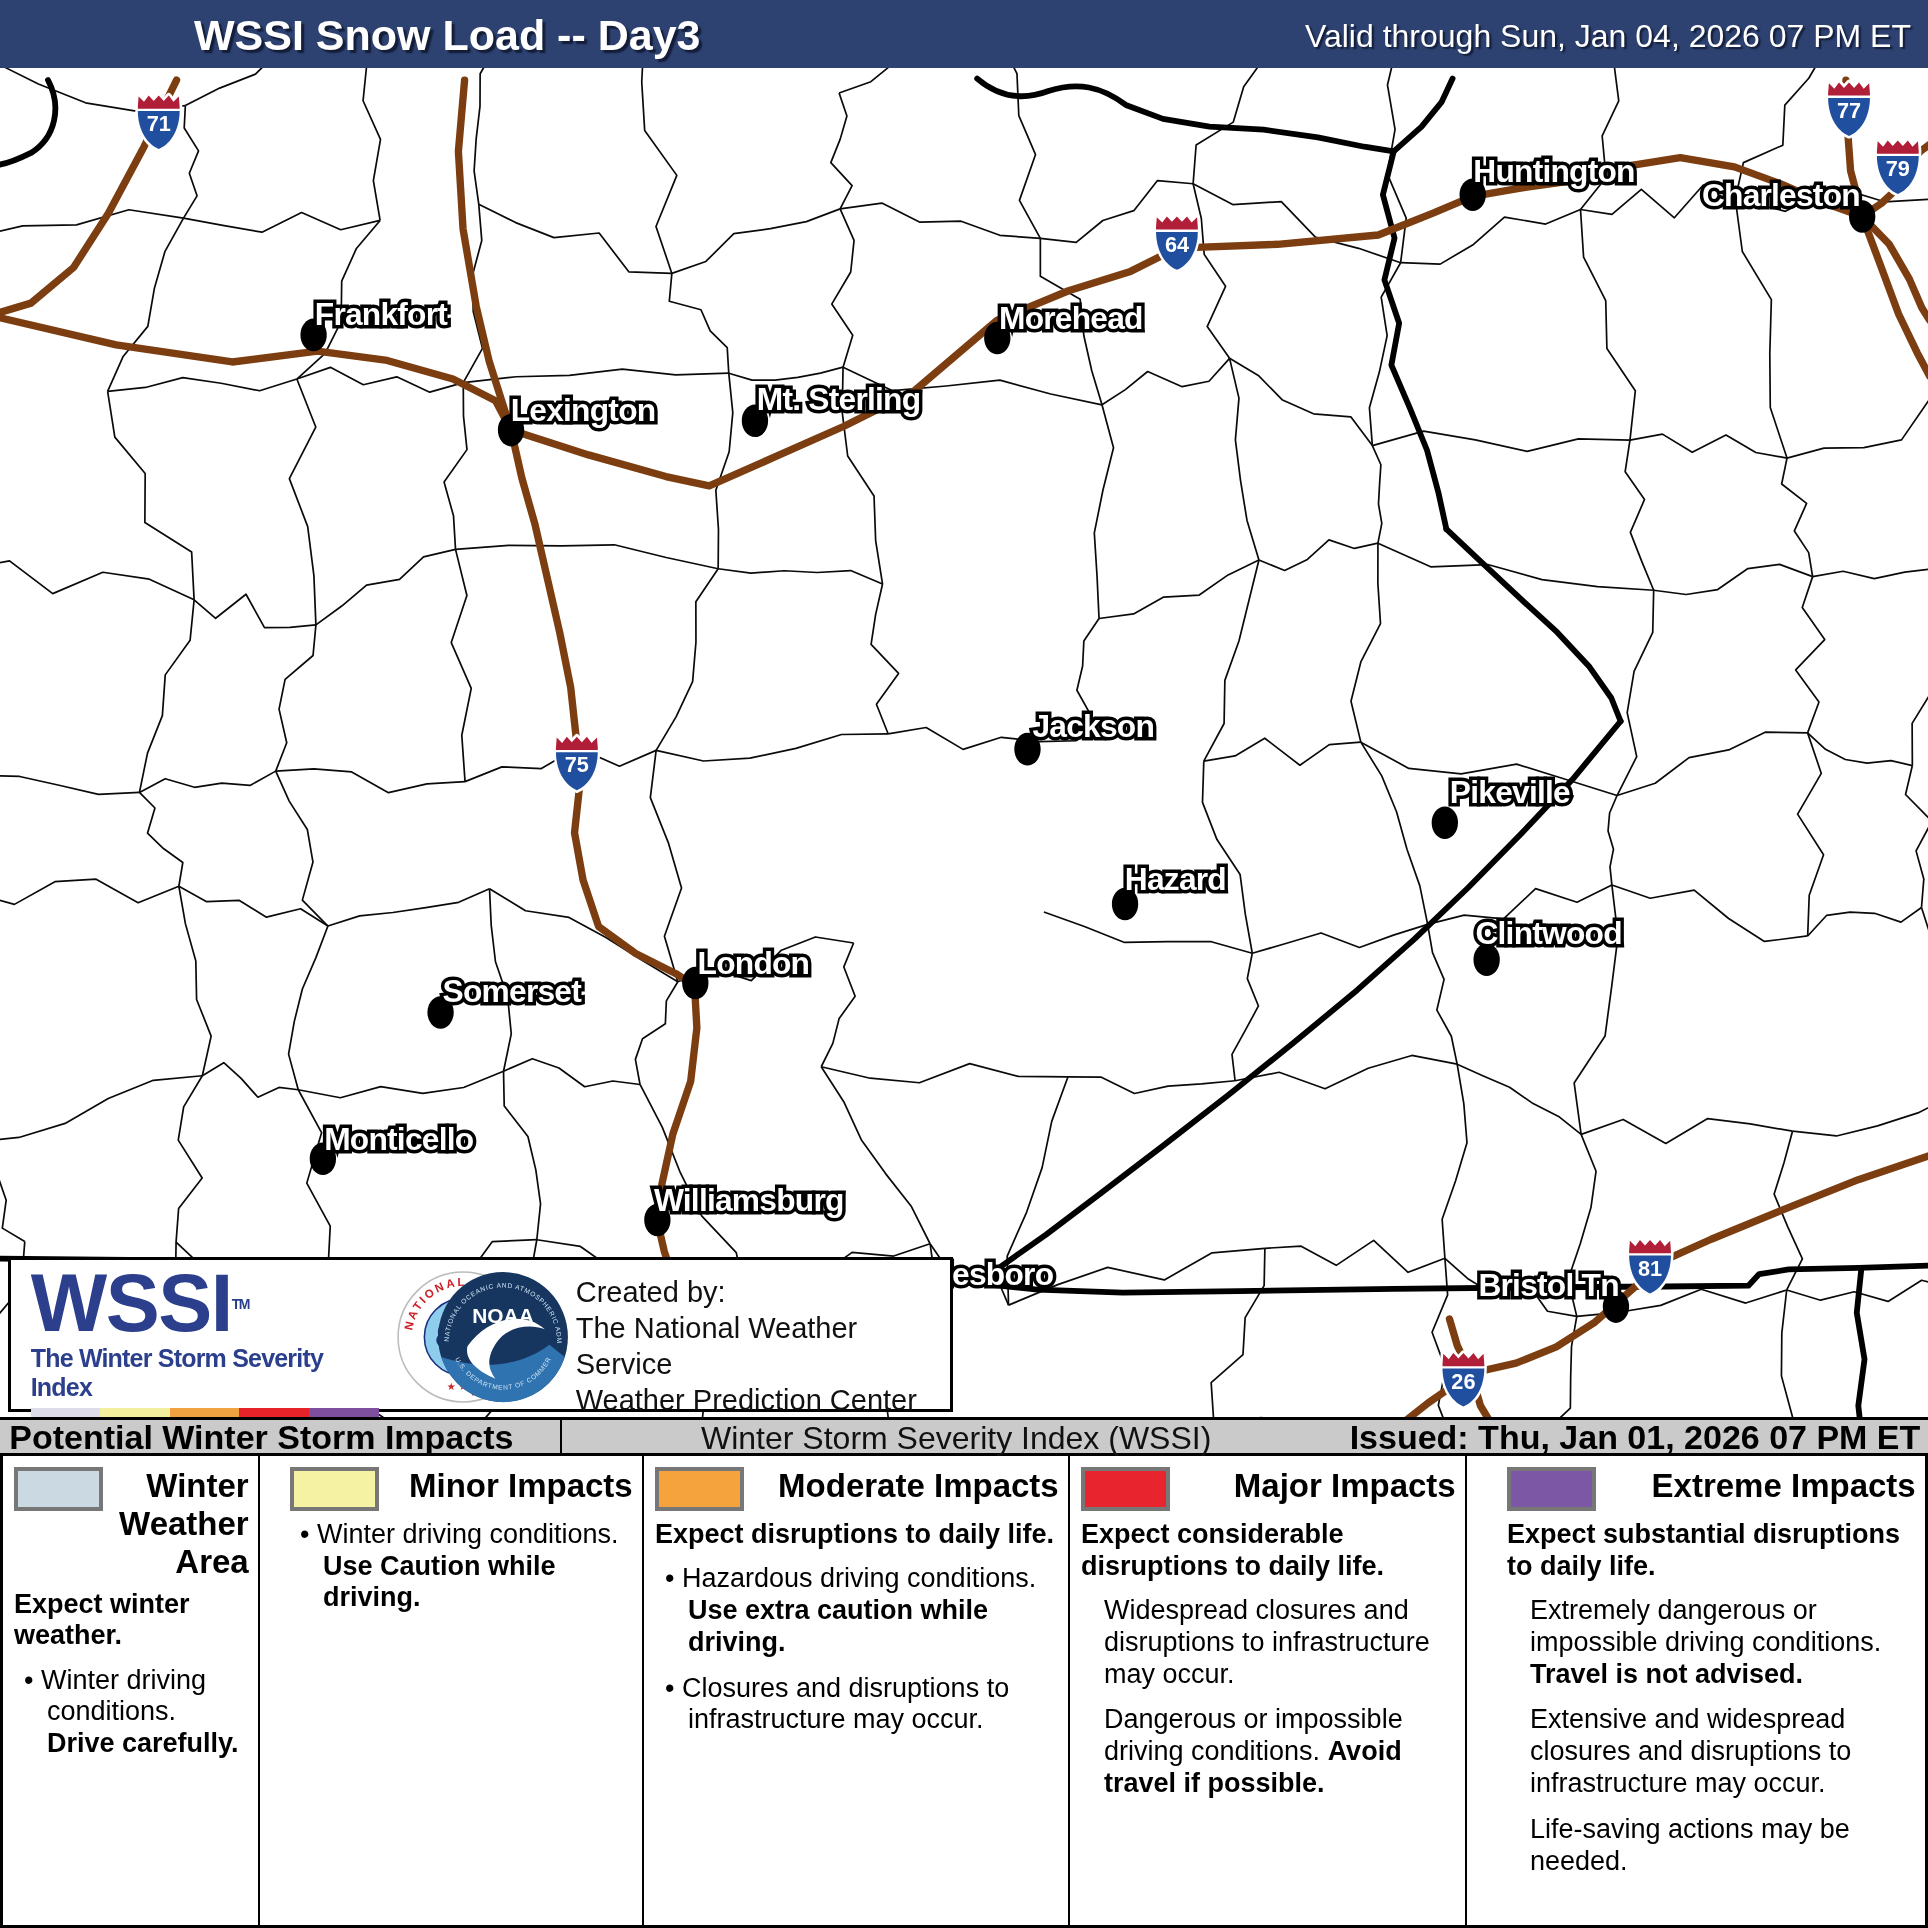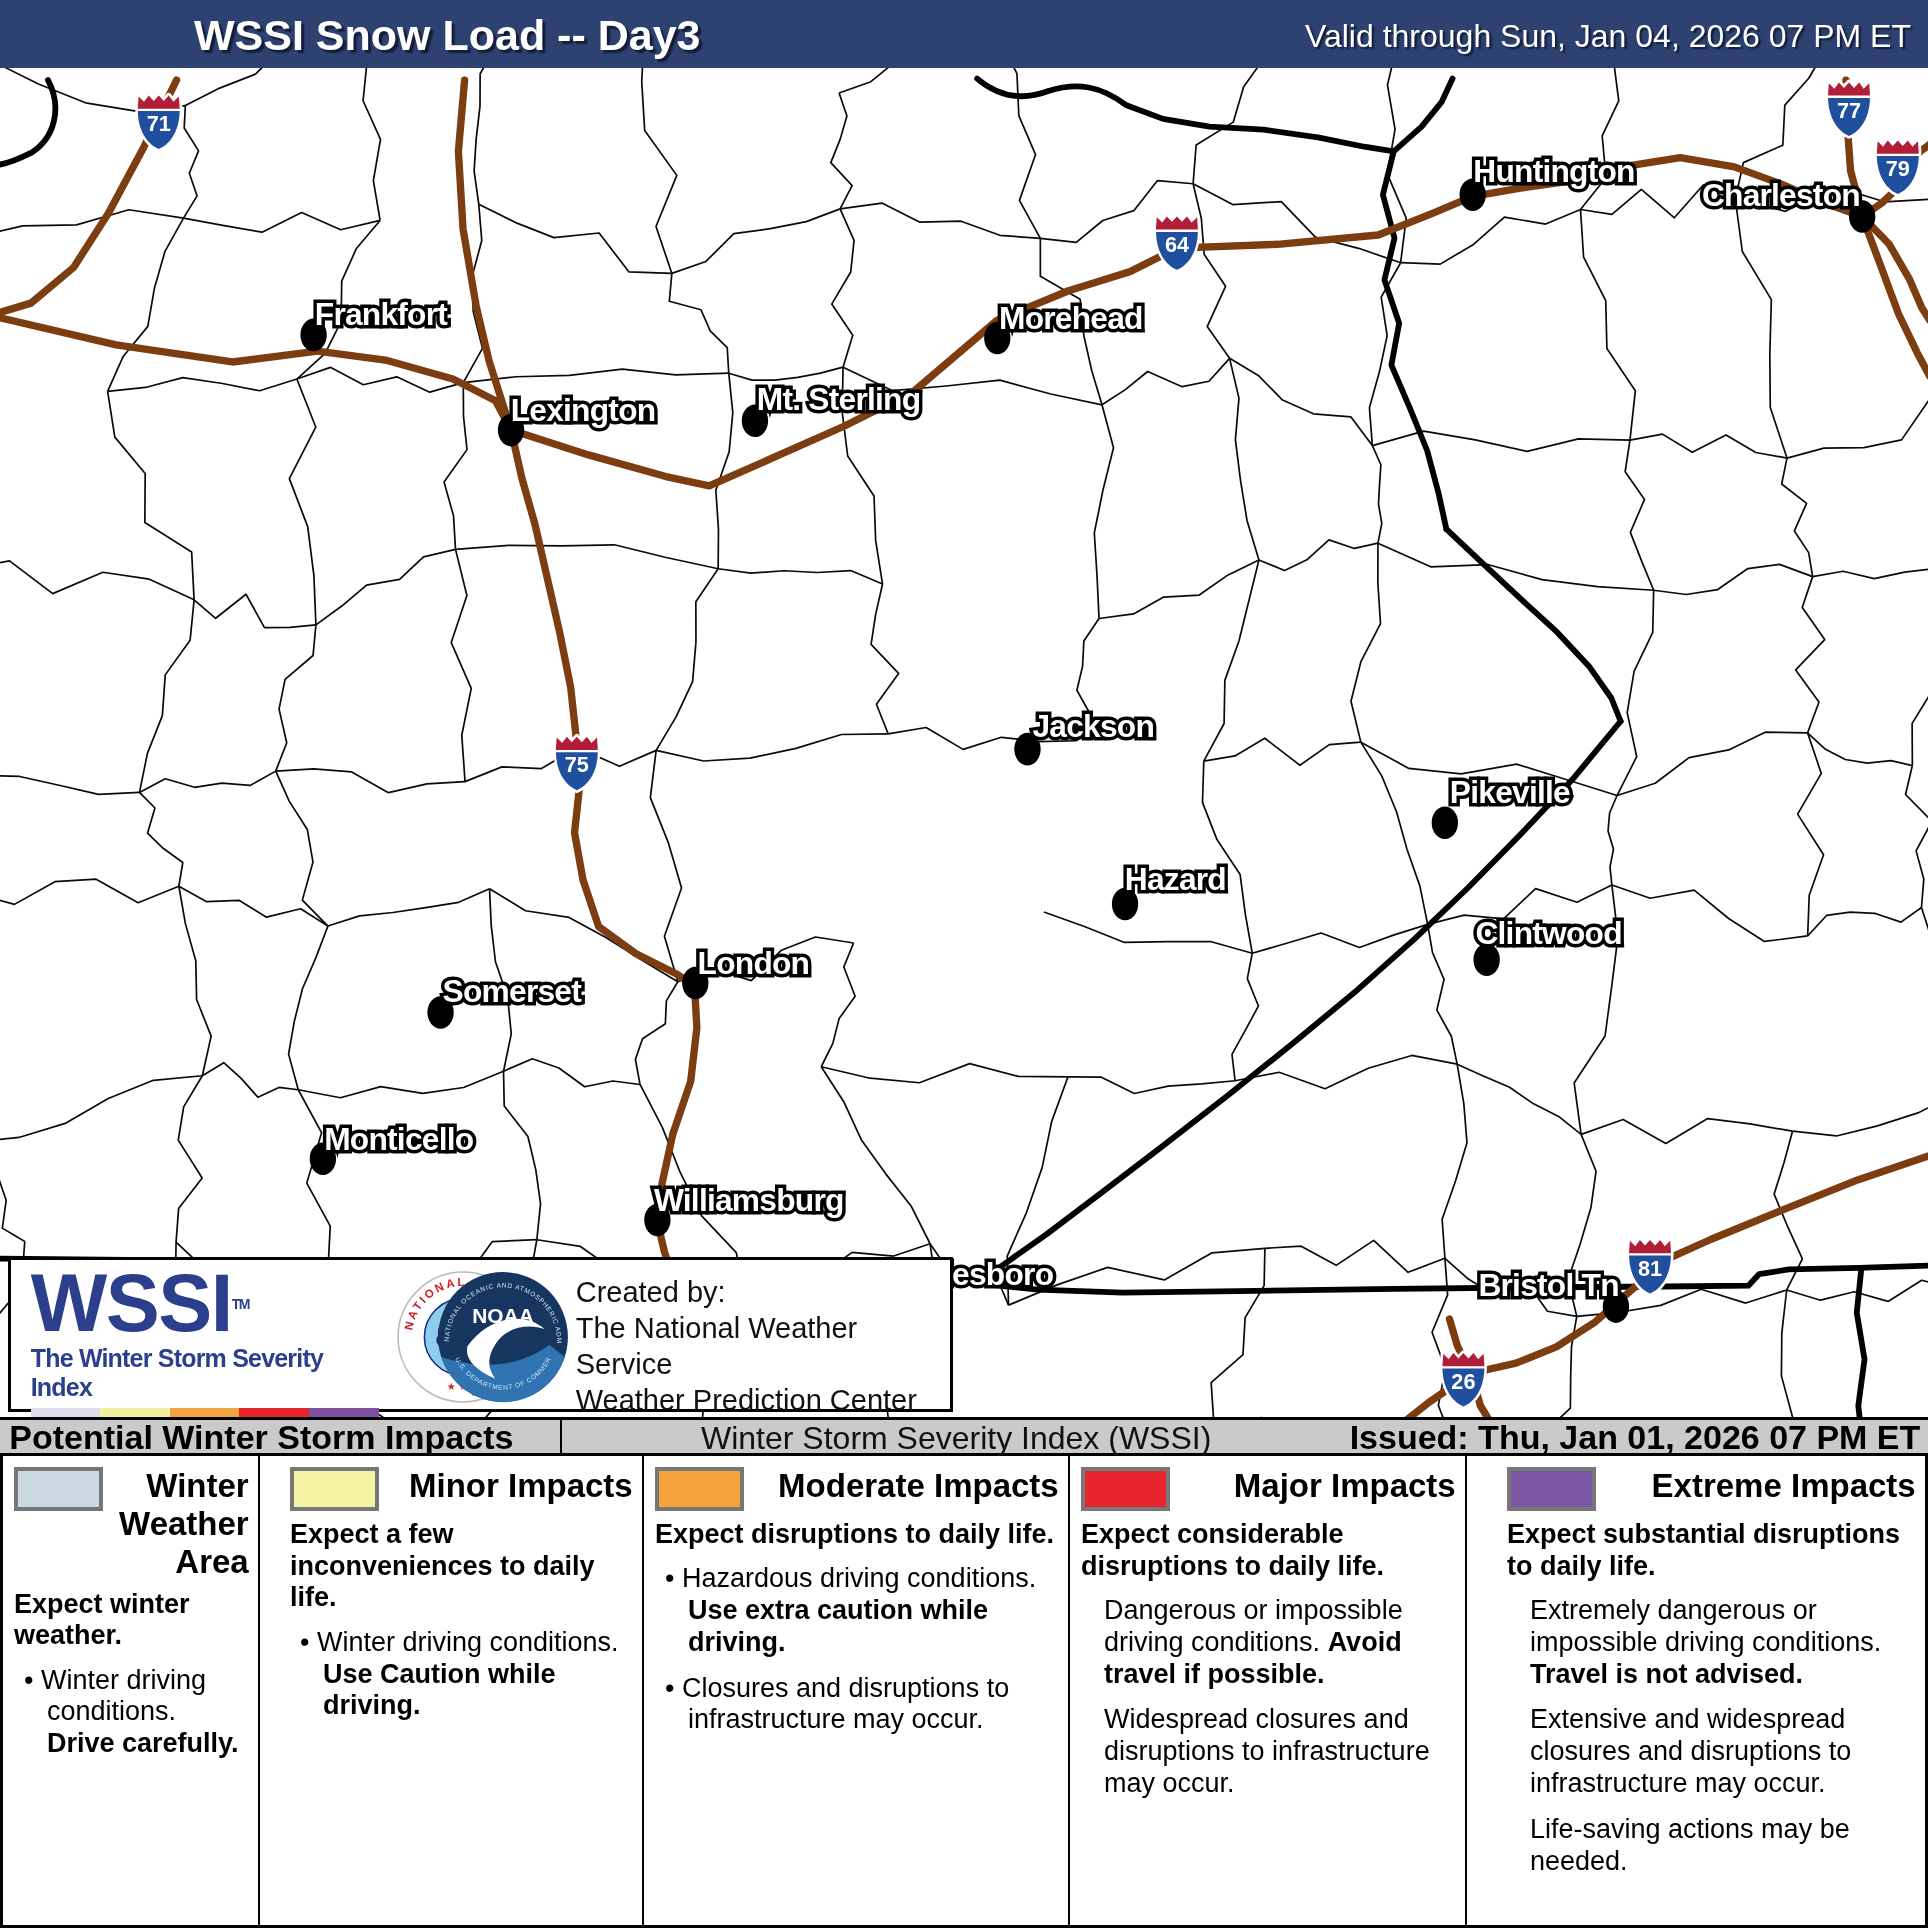--- a/index.html
+++ b/index.html
@@ -408,40 +408,39 @@
           <div class="ltitle">Winter Weather Area</div>
         </div>
         <div class="lintro">Expect winter weather.</div>
         <div class="litem bul"><span>•  </span><span>Winter driving conditions. </span><b>Drive carefully.</b></div>
       </div>
       <div class="lcol c2">
         <div class="lhead">
           <div class="lswatch" style="background: rgb(245, 242, 163);"></div>
           <div class="ltitle">Minor Impacts</div>
         </div>
-        <div class="lintro">Expect a few inconveniences to daily life.</div>
         <div class="litem bul"><span>•  </span><span>Winter driving conditions. </span><b>Use Caution while driving.</b></div>
       </div>
       <div class="lcol c3">
         <div class="lhead">
           <div class="lswatch" style="background: rgb(245, 163, 60);"></div>
           <div class="ltitle">Moderate Impacts</div>
         </div>
         <div class="lintro">Expect disruptions to daily life.</div>
         <div class="litem bul"><span>•  </span><span>Hazardous driving conditions. </span><b>Use extra caution while driving.</b></div>
         <div class="litem bul"><span>•  </span><span>Closures and disruptions to infrastructure may occur.</span></div>
       </div>
       <div class="lcol c4">
         <div class="lhead">
           <div class="lswatch" style="background: rgb(232, 37, 47);"></div>
           <div class="ltitle">Major Impacts</div>
         </div>
         <div class="lintro">Expect considerable disruptions to daily life.</div>
+        <div class="litem ind"><span>Widespread closures and disruptions to infrastructure may occur.</span></div>
         <div class="litem ind"><span>Dangerous or impossible driving conditions. </span><b>Avoid travel if possible.</b></div>
-        <div class="litem ind"><span>Widespread closures and disruptions to infrastructure may occur.</span></div>
       </div>
       <div class="lcol c5">
         <div class="lhead">
           <div class="lswatch" style="background: rgb(123, 87, 166);"></div>
           <div class="ltitle">Extreme Impacts</div>
         </div>
         <div class="lintro">Expect substantial disruptions to daily life.</div>
         <div class="litem ind"><span>Extremely dangerous or impossible driving conditions. </span><b>Travel is not advised.</b></div>
         <div class="litem ind"><span>Extensive and widespread closures and disruptions to infrastructure may occur.</span></div>
         <div class="litem ind"><span>Life-saving actions may be needed.</span></div>

